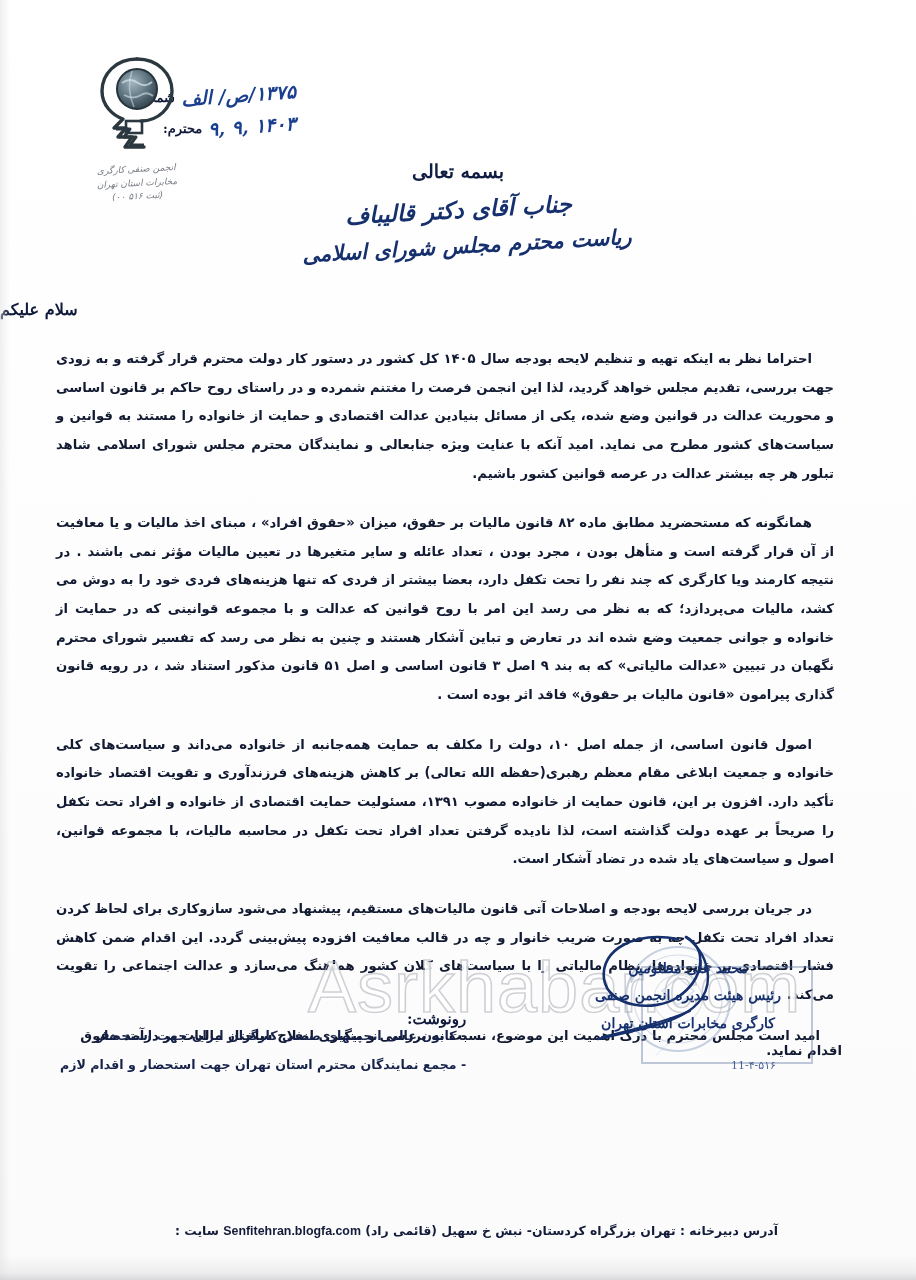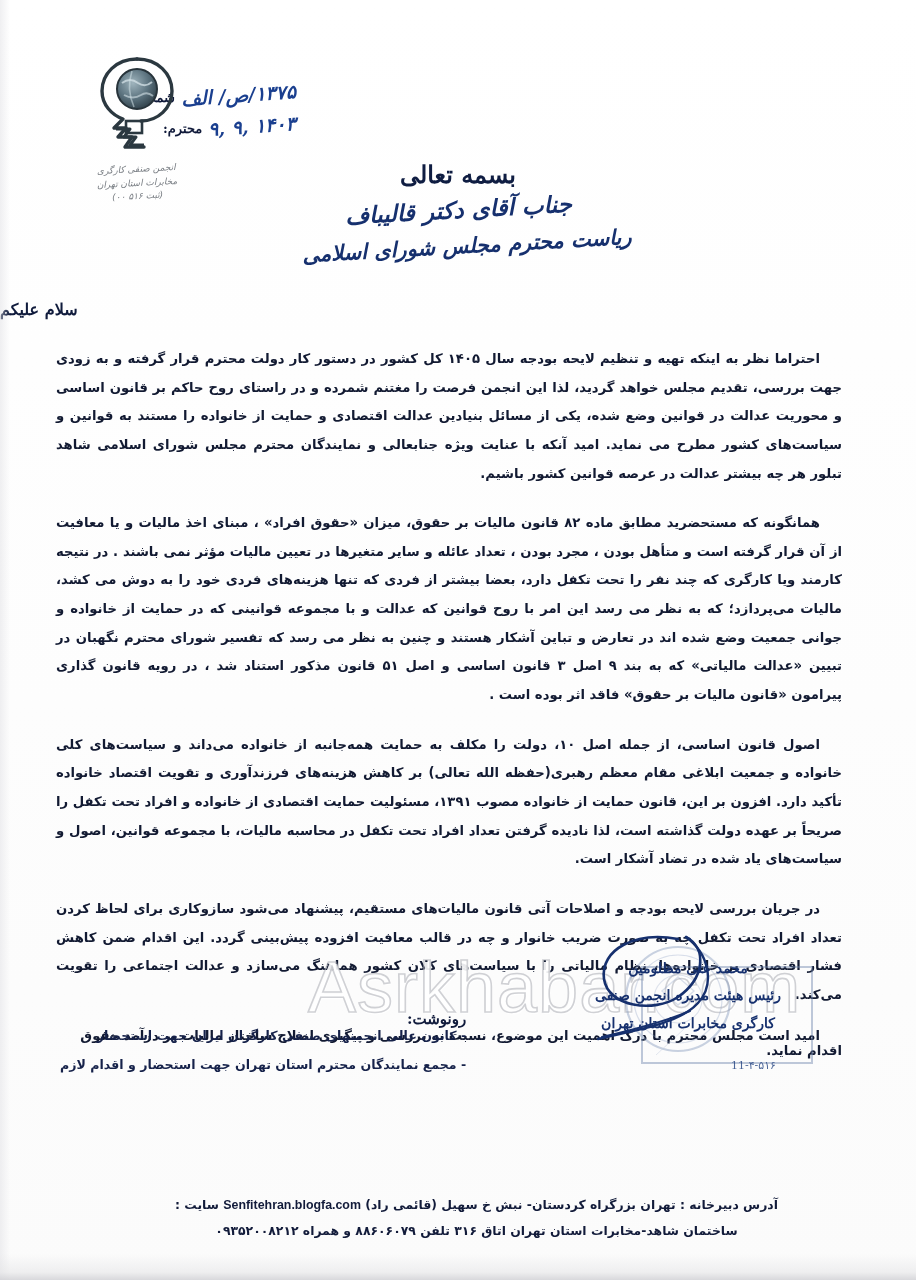--- a/index.html
+++ b/index.html
@@ -52,21 +52,21 @@
     margin-top:4px;
     font-size:9px; line-height:1.5;
     color:#5b6168; font-style:italic;
     opacity:.82;
     transform:rotate(-3deg);
   }
 
   .basmala {
     position:absolute; top:160px; left:0; right:0;
     text-align:center;
-    font-size:24px; font-weight:700; color:#0f1d42;
+    font-size:19px; font-weight:700; color:#0f1d42;
     font-family:"DejaVu Serif", serif;
   }
   .addressee {
     position:absolute; top:196px; left:0; right:0;
     text-align:center;
     color:#16306e;
     font-family:"DejaVu Serif", serif;
   }
   .addr-line1 {
     font-size:23px; font-weight:700; font-style:italic;
@@ -84,21 +84,21 @@
     text-align:left;
     font-size:16px; font-weight:700; color:#101b3c;
     font-family:"DejaVu Serif", serif;
   }
 
   
   .body-wrap {
     position:absolute; top:345px; right:74px; left:56px;
   }
   p.para {
-    margin:0 0 21px 0;
+    margin:0 8px 21px 0;
     text-align:justify;
     text-align-last:right;
     font-size:13.2px;
     line-height:2.17;
     font-weight:700;
     color:#121a32;
     text-indent:22px;
     font-family:"DejaVu Sans", sans-serif;
   }
   p.para.tight { margin-bottom:19px; }
@@ -271,18 +271,17 @@
     <div class="cc-item">- کانون عالی انجمنهای صنفی کارگران ایران جهت استحضار</div>
     <div class="cc-item">- مجمع  نمایندگان محترم استان تهران جهت استحضار و اقدام لازم</div>
   </div>
 
   <div class="footer">
     <div class="footer-line">
       <span>آدرس دبیرخانه : تهران بزرگراه کردستان- نبش خ سهیل (قائمی راد)</span>
       <span class="footer-site">Senfitehran.blogfa.com</span>
       <span>سایت :</span>
     </div>
-    <div class="footer-line">ساختمان شاهد-مخابرات استان تهران  اتاق ۳۱۶  تلفن ۸۸۶۰۶۰۷۹ و همراه ۰۹۳۵۲۰۰۸۲۱۲</div>
   </div>
 
   <div class="scan-edge-left"></div>
   <div class="scan-edge-bottom"></div>
 </div>
 
 </body></html>

